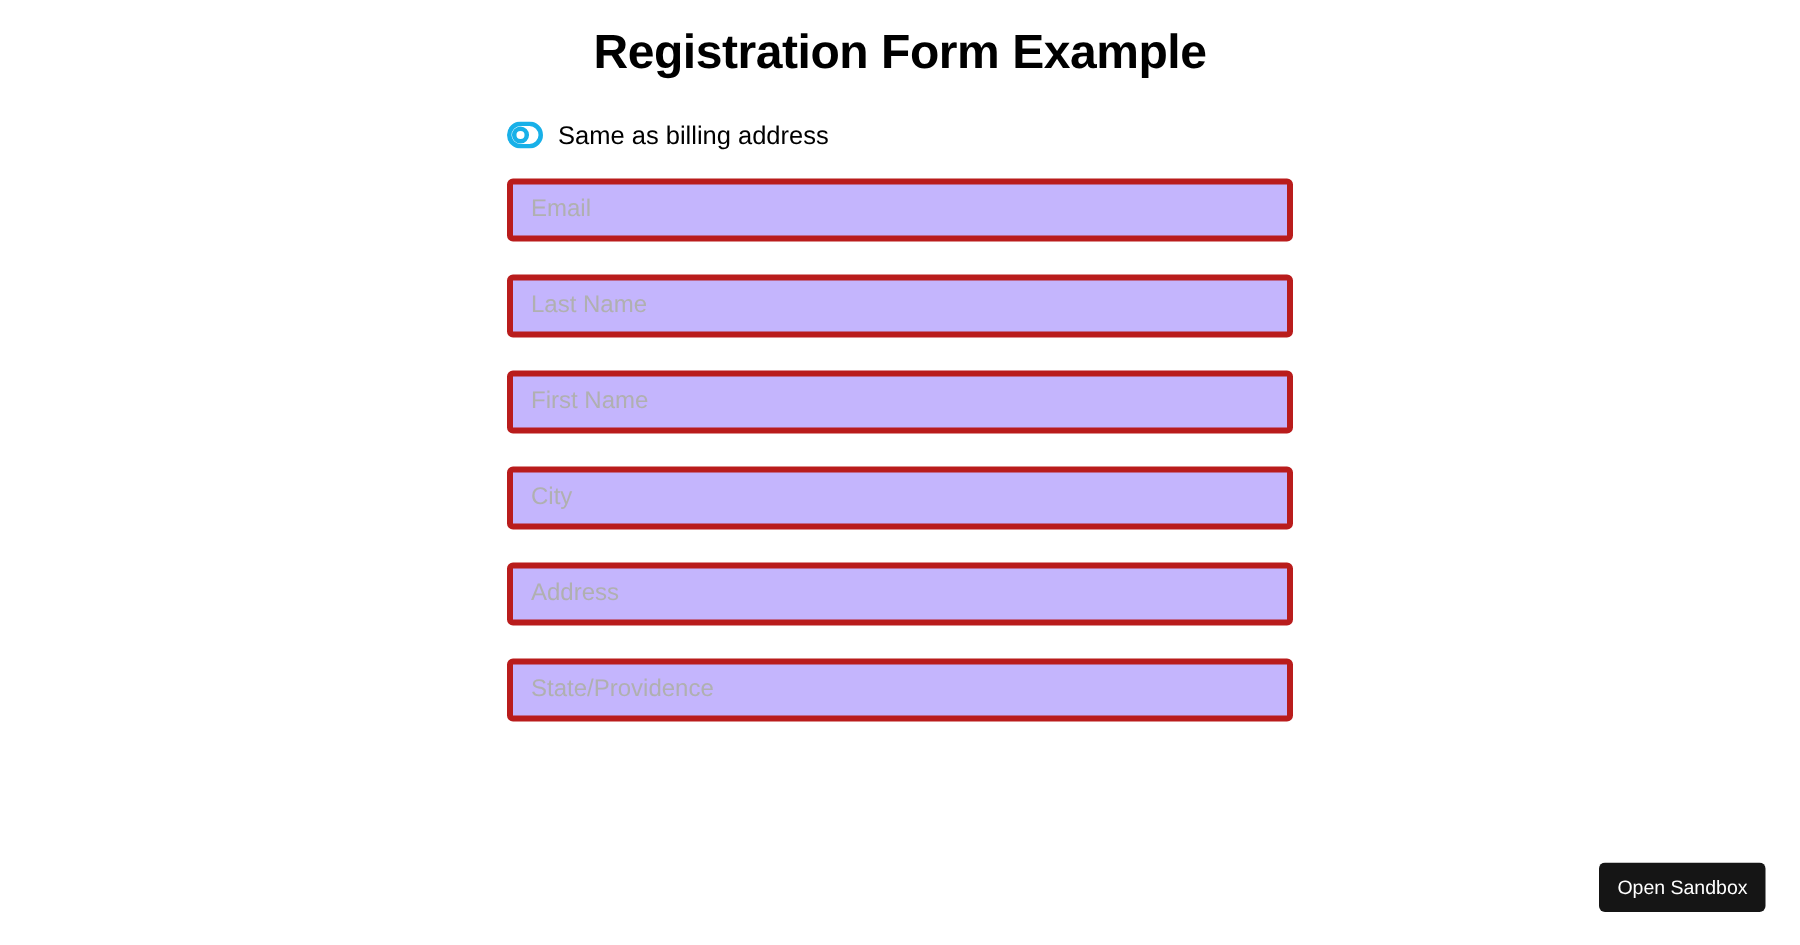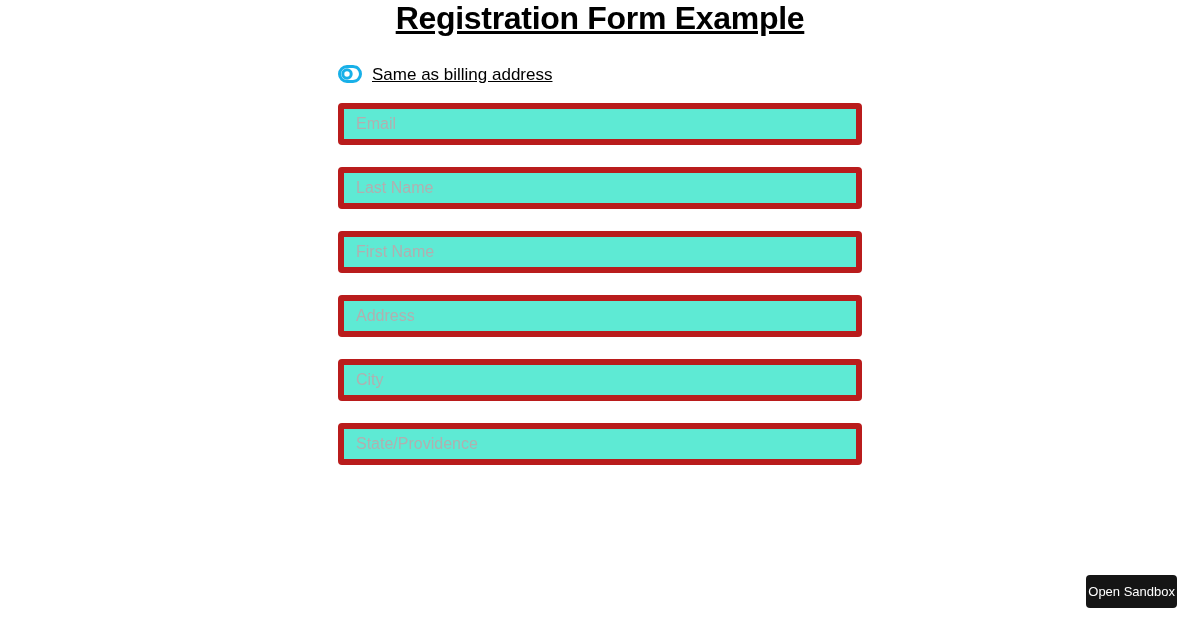--- a/index.html
+++ b/index.html
@@ -9,22 +9,21 @@
     }
     body {
       font-family: -apple-system, BlinkMacSystemFont, "Segoe UI", Helvetica, Arial, sans-serif;
       background: #ffffff;
       width: 1200px;
       height: 630px;
       position: relative;
     }
     .container {
       width: 524px;
-      margin: 0 auto;
-      text-decoration: underline;
+      margin: 16px auto;
     }
     .page-title {
       font-size: 32px;
       font-weight: 700;
       text-align: center;
       color: #000;
       margin-bottom: 28px;
       letter-spacing: -0.3px;
     }
     .toggle-row {
@@ -41,36 +40,36 @@
     }
     .form-field {
       margin-bottom: 22px;
     }
     .text-input {
       width: 100%;
       height: 42px;
       padding: 0 12px;
       font-size: 16px;
       color: #333;
-      background: #5eead4;
-      border: 6px solid #b91c1c;
+      background: #c4b5fd;
+      border: 4px solid #b91c1c;
       border-radius: 4px;
       outline: none;
     }
     .text-input::placeholder {
       color: #b0b0b0;
     }
     .sandbox-button {
       position: fixed;
       right: 23px;
       bottom: 22px;
       background: #151515;
       color: #fff;
       font-size: 13px;
-      padding: 9px 2px;
+      padding: 9px 12px;
       border-radius: 4px;
       border: none;
       cursor: pointer;
     }
   </style>
 </head>
 <body>
 
 <div class="container">
   <h1 class="page-title">Registration Form Example</h1>
@@ -92,25 +91,25 @@
 
   <div class="form-field">
     <input type="text" class="text-input" placeholder="Last Name" style="">
   </div>
 
   <div class="form-field">
     <input type="text" class="text-input" placeholder="First Name" style="">
   </div>
 
   <div class="form-field">
-    <input type="text" class="text-input" placeholder="Address" style="">
+    <input type="text" class="text-input" placeholder="City" style="">
   </div>
 
   <div class="form-field">
-    <input type="text" class="text-input" placeholder="City" style="">
+    <input type="text" class="text-input" placeholder="Address" style="">
   </div>
 
   <div class="form-field">
     <input type="text" class="text-input" placeholder="State/Providence" style="">
   </div>
 
 </div>
 
 <button class="sandbox-button">Open Sandbox</button>
 

